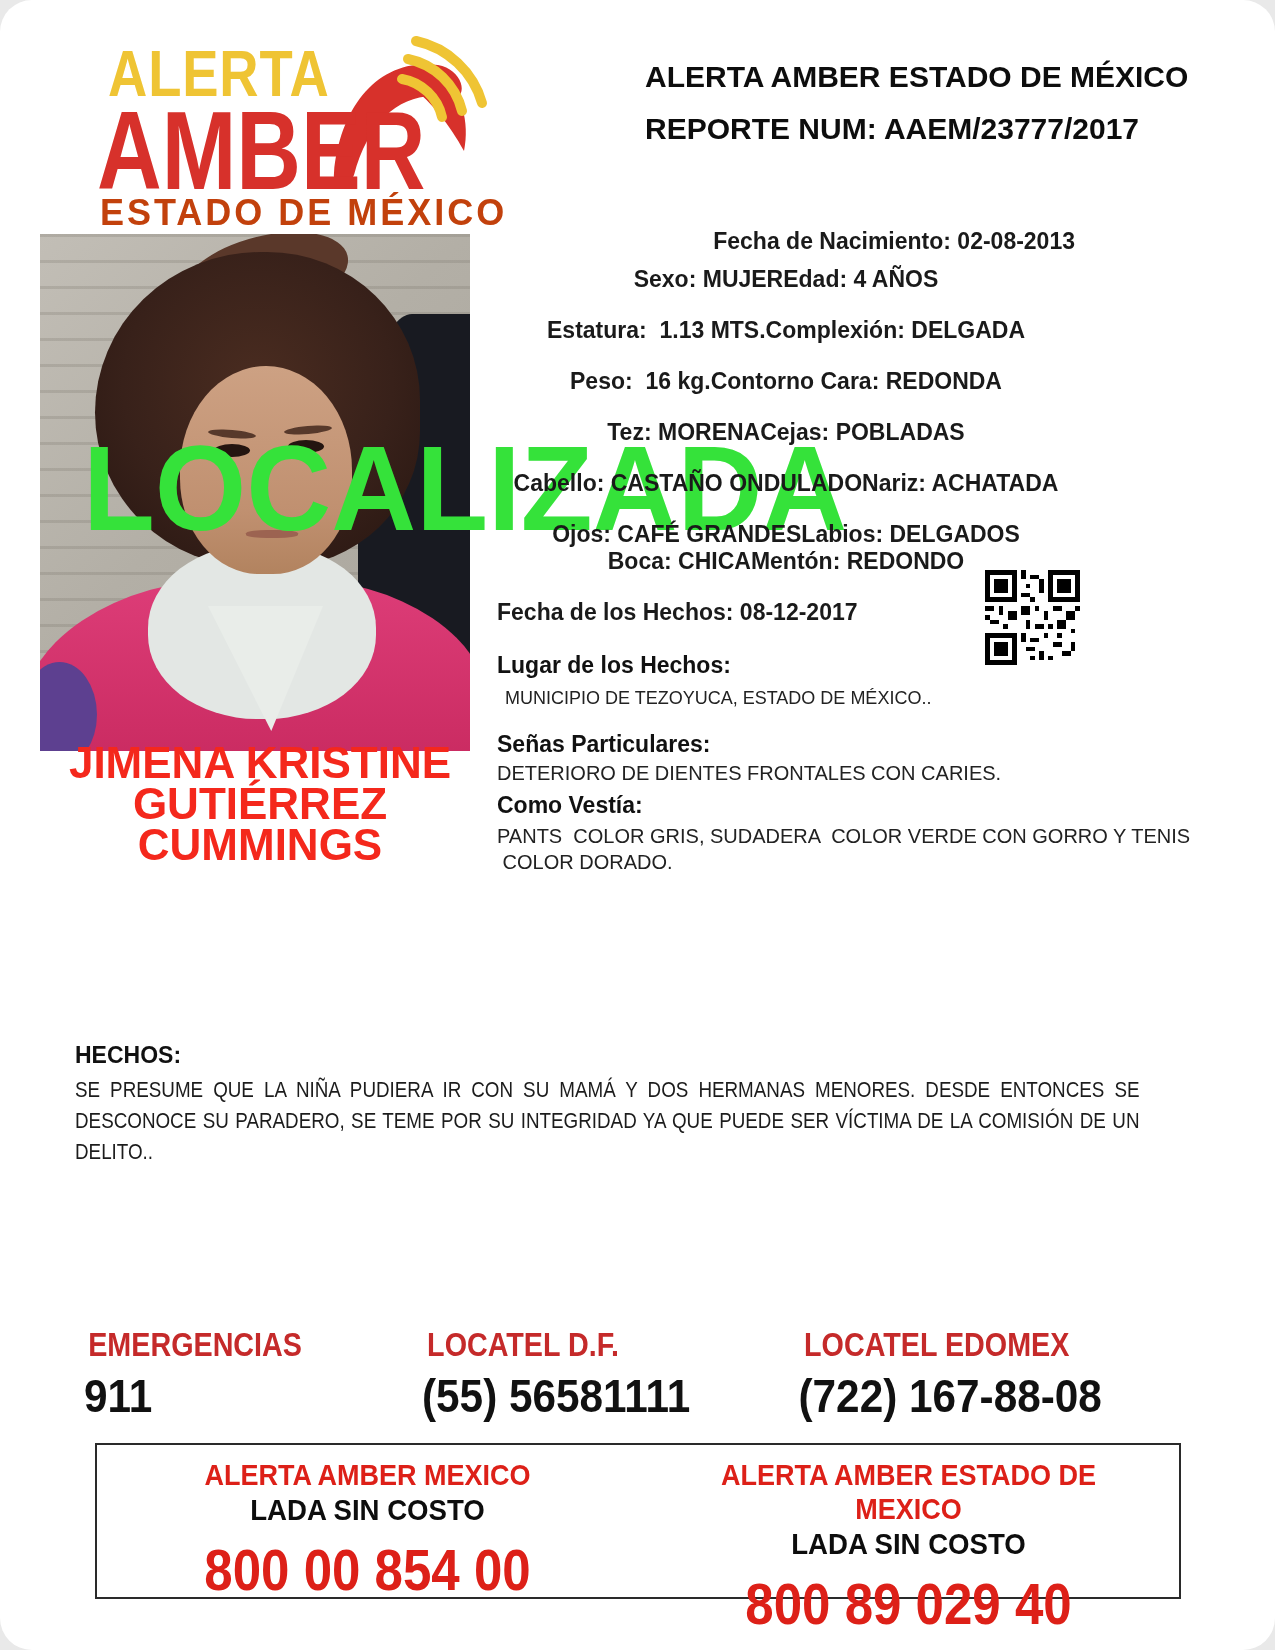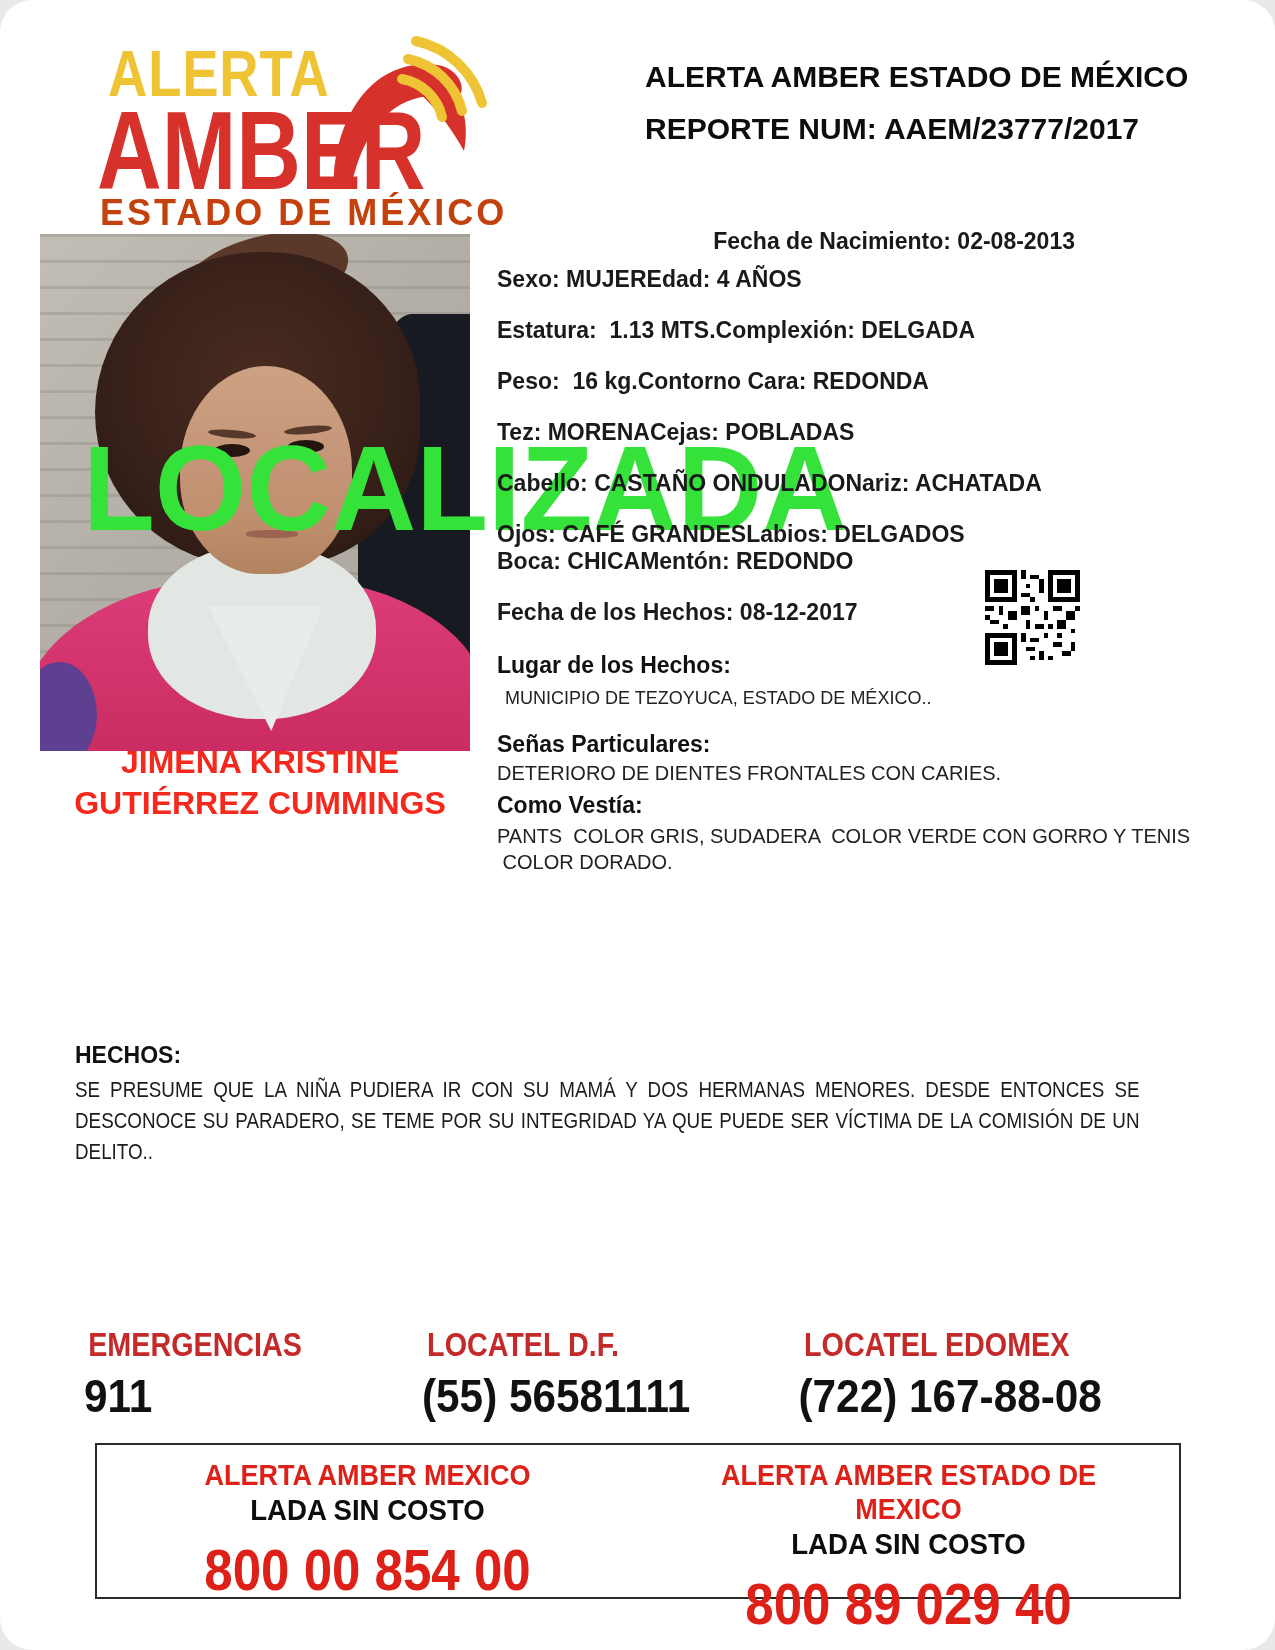--- a/index.html
+++ b/index.html
@@ -1,21 +1,21 @@
 <!DOCTYPE html>
 <html><head>
 <meta charset="utf-8">
 <style>
   html,body{margin:0;padding:0;background:#e9e9e9;}
   .page{position:relative;width:1275px;height:1650px;background:#ffffff;margin:0 auto;
         font-family:Liberation Sans, sans-serif;overflow:hidden;border-radius:32px;}
   .abs{position:absolute;}
   .nw{white-space:nowrap;}
   .fld{font-size:23px;font-weight:bold;color:#1a1a1a;}
-  .row{display:flex;justify-content:flex-start;width:578px;}
+  .row{display:flex;justify-content:center;width:578px;}
   .sectionlabel{font-size:23px;font-weight:bold;color:#111;}
   .sectionvalue{font-size:20px;color:#222;}
 
   
   .logo-alerta{font-size:64px;font-weight:800;color:#EFC434;letter-spacing:1px;line-height:1;
                transform:scaleX(0.85);transform-origin:left top;}
   .logo-amber{font-size:112px;font-weight:800;color:#D7312B;letter-spacing:0px;line-height:1;
               transform:scaleX(0.80);transform-origin:left top;z-index:2;}
   .logo-edomex{font-size:36px;font-weight:bold;color:#c2410c;letter-spacing:3px;}
 
@@ -40,21 +40,21 @@
   .face{left:140px;top:132px;width:172px;height:208px;border-radius:50% 50% 46% 46%;
         background:linear-gradient(180deg,#cda183 0%,#c09070 70%,#b2835f 100%);}
   .brow{width:48px;height:8px;background:#57392b;border-radius:50%;}
   .eye{width:36px;height:13px;background:#241510;border-radius:50%;}
   .mouth{left:206px;top:296px;width:52px;height:8px;background:#9c6351;border-radius:40%;}
   .purple{left:-18px;top:428px;width:75px;height:105px;background:#5d4090;border-radius:50%;}
 
   .localizada{left:83px;top:428px;z-index:2;font-size:120px;font-weight:bold;line-height:120px;
               transform:scaleX(0.98);transform-origin:left top;}
 
-  .name{left:55px;top:742px;width:410px;text-align:center;font-size:32px;font-weight:bold;line-height:41px;z-index:3;}
+  .name{left:55px;top:742px;width:410px;text-align:center;font-size:44px;font-weight:bold;line-height:41px;z-index:3;}
 
   .hechos-par{font-size:22px;line-height:31px;color:#1c1c1c;text-align:justify;width:1245px;
               transform:scaleX(0.855);transform-origin:left top;}
 
   .contact-col{text-align:left;z-index:3;}
   .contact-label{font-size:33px;font-weight:bold;transform:scaleX(0.87);transform-origin:center top;}
   .contact-number{font-size:47px;font-weight:bold;color:#111;margin-top:4px;transform:scaleX(0.90);transform-origin:center top;}
 
   .footer-box{left:95px;top:1443px;width:1082px;height:152px;border:2px solid #2a2a2a;display:flex;z-index:3;}
   .footer-col{flex:1;text-align:center;padding-top:13px;}

